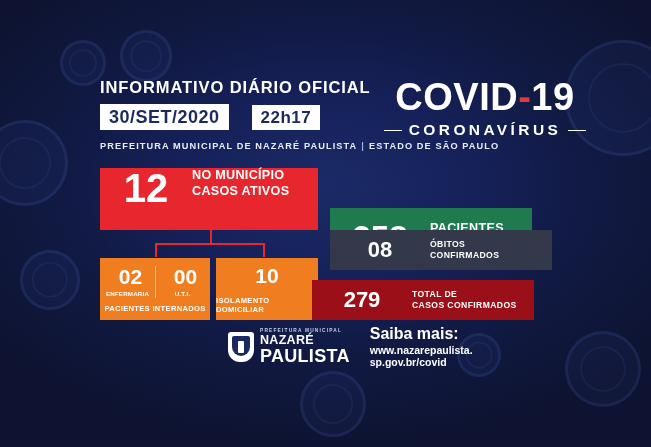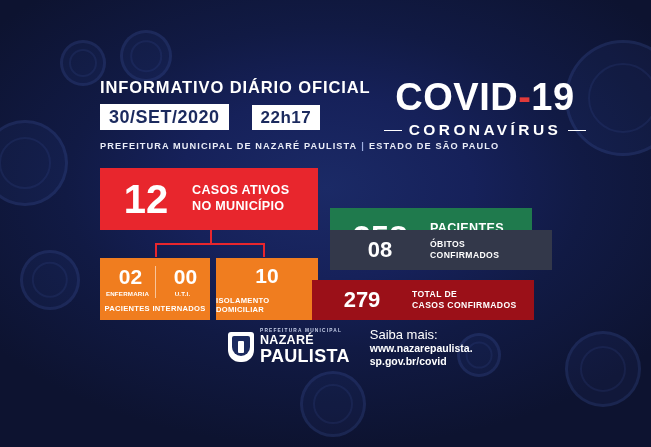--- a/index.html
+++ b/index.html
@@ -144,21 +144,20 @@
   }
 
   
   .ativos {
     left: 100px;
     top: 168px;
     width: 218px;
     height: 62px;
     background: #e8262d;
     display: flex;
-    align-items: center;
   }
   .ativos .num {
     color: #ffffff;
     font-size: 40px;
     font-weight: bold;
     line-height: 1;
     width: 92px;
     text-align: center;
   }
   .ativos .lbl {
@@ -412,22 +411,22 @@
     width: 1px;
     height: 30px;
     background: rgba(255,255,255,0.45);
     margin: 0 10px;
   }
   .saiba {
     line-height: 1.18;
   }
   .saiba .s1 {
     color: #ffffff;
-    font-size: 13px;
-    font-weight: normal;
+    font-size: 16px;
+    font-weight: bold;
   }
   .saiba .s2 {
     color: #ffffff;
     font-size: 10.5px;
     font-weight: bold;
   }
   .saiba .s3 {
     color: #ffffff;
     font-size: 10.5px;
     font-weight: bold;
@@ -467,22 +466,22 @@
           <span class="rule"></span>
           <span class="corona-word">CORONAVÍRUS</span>
           <span class="rule"></span>
         </div>
       </div>
     </div>
 
     <div class="panel ativos">
       <div class="num">12</div>
       <div class="lbl">
+        <div>NO MUNICÍPIO</div>
         <div>CASOS ATIVOS</div>
-        <div>NO MUNICÍPIO</div>
       </div>
     </div>
 
     <div class="bracket">
       <div class="stem"></div>
       <div class="bar"></div>
       <div class="dropL"></div>
       <div class="dropR"></div>
     </div>
 

